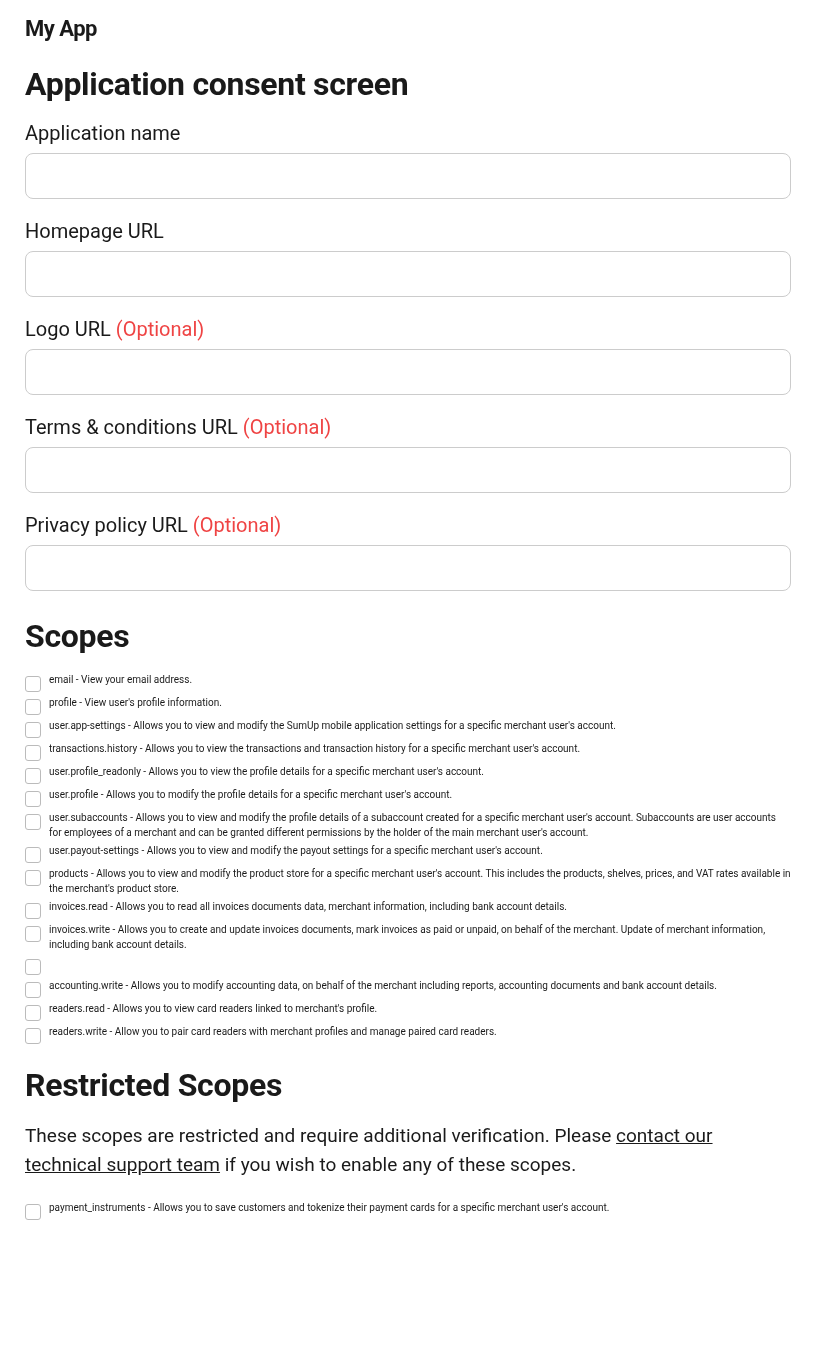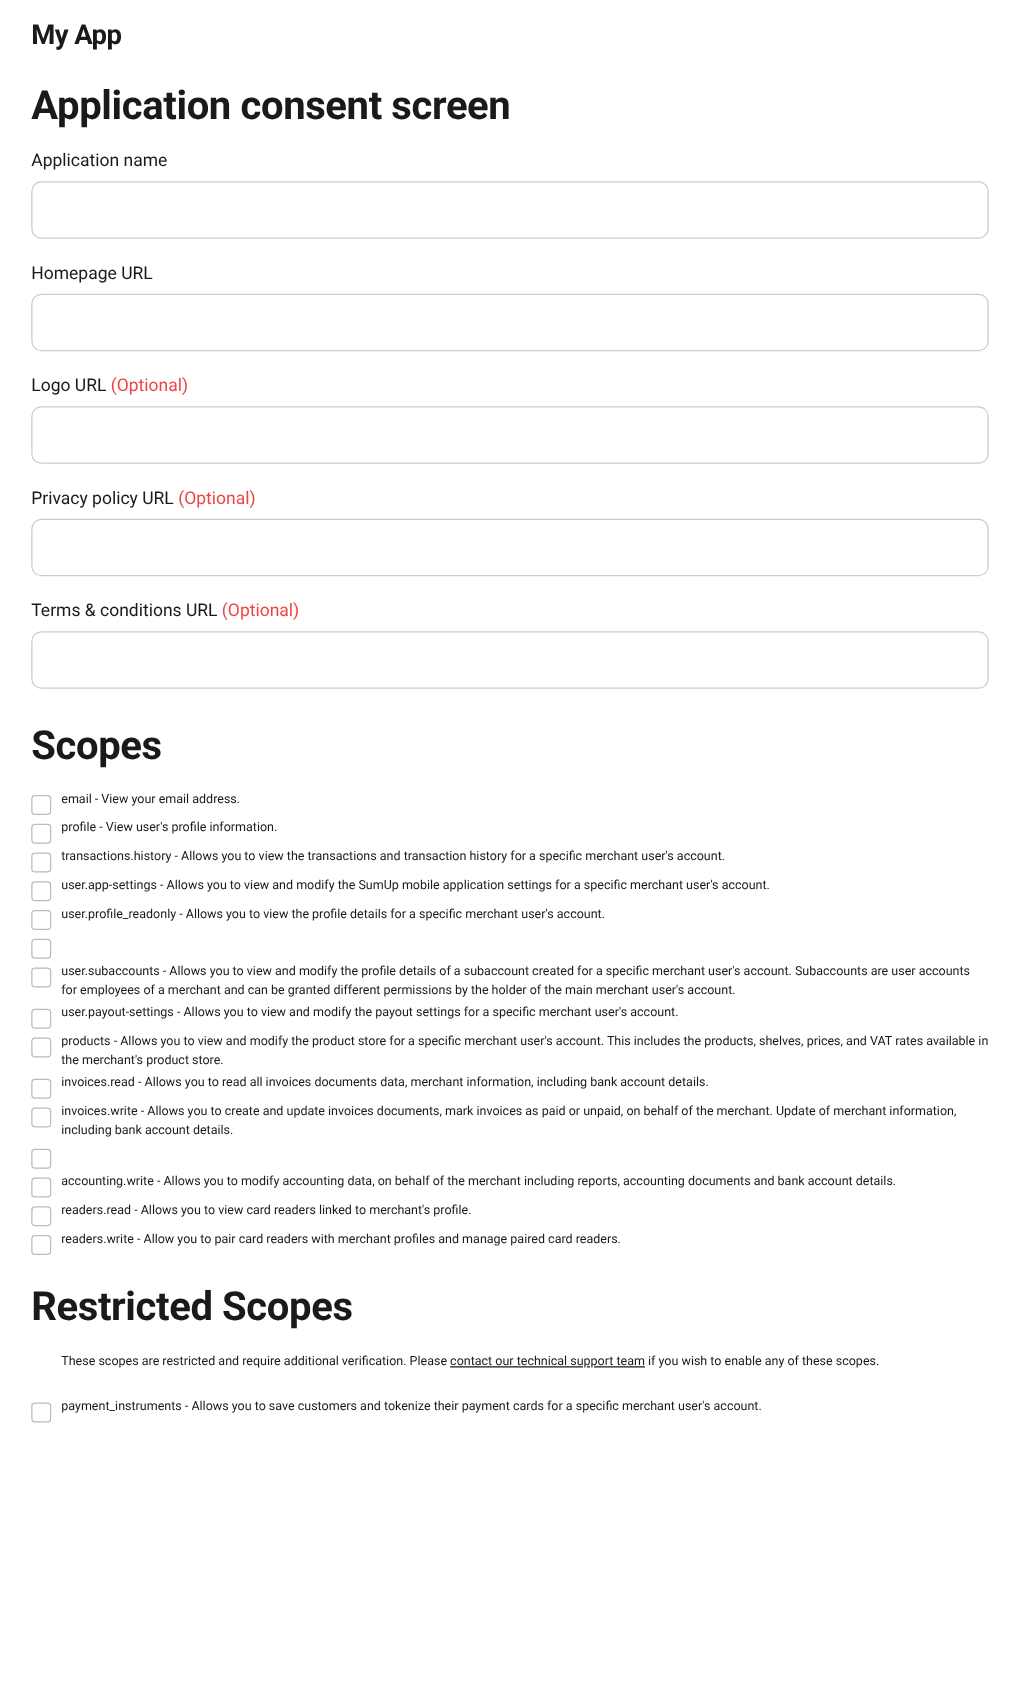--- a/index.html
+++ b/index.html
@@ -24,21 +24,21 @@
       font-size: 32px;
       font-weight: 700;
       margin-bottom: 18px;
       letter-spacing: -0.3px;
     }
     .form-group {
       margin-bottom: 20px;
     }
     .form-label {
       display: block;
-      font-size: 14px;
+      font-size: 20px;
       margin-bottom: 8px;
       color: #1a1a1a;
     }
     .optional {
       color: #ef4444;
     }
     .form-input {
       width: 100%;
       height: 46px;
       border: 1px solid #ccc;
@@ -78,24 +78,23 @@
     }
     .scope-label {
       font-size: 10px;
       color: #1a1a1a;
       cursor: pointer;
     }
     .restricted-section {
       margin-top: 22px;
     }
     .restricted-desc {
-      font-size: 10px;
+      font-size: 19px;
       line-height: 1.5;
       margin-bottom: 22px;
-      margin-left: 24px;
     }
     .restricted-desc a {
       color: #1a1a1a;
       text-decoration: underline;
     }
   </style>
 </head>
 <body>
 
 <h1>My App</h1>
@@ -120,60 +119,61 @@
   <div class="form-group">
     <label class="form-label">
       <span>Logo URL</span>
       <span class="optional">(Optional)</span>
     </label>
     <input type="text" class="form-input" value="" style="">
   </div>
 
   <div class="form-group">
     <label class="form-label">
+      <span>Terms &amp; conditions URL</span>
+      <span class="optional">(Optional)</span>
+    </label>
+    <input type="text" class="form-input" value="" style="">
+  </div>
+
+  <div class="form-group">
+    <label class="form-label">
       <span>Privacy policy URL</span>
-      <span class="optional">(Optional)</span>
-    </label>
-    <input type="text" class="form-input" value="" style="">
-  </div>
-
-  <div class="form-group">
-    <label class="form-label">
-      <span>Terms &amp; conditions URL</span>
       <span class="optional">(Optional)</span>
     </label>
     <input type="text" class="form-input" value="" style="">
   </div>
 </section>
 
 <section class="scopes-section">
   <h2>Scopes</h2>
   <ul class="scope-list" id="scopes-list">
       <li class="scope-item">
         <input type="checkbox" class="scope-checkbox" style="">
         <label class="scope-label">email - View your email address.</label>
       </li>
       <li class="scope-item">
         <input type="checkbox" class="scope-checkbox" style="">
         <label class="scope-label">profile - View user's profile information.</label>
       </li>
       <li class="scope-item">
         <input type="checkbox" class="scope-checkbox" style="">
+        <label class="scope-label">user.app-settings - Allows you to view and modify the SumUp mobile application settings for a specific merchant user's account.</label>
+      </li>
+      <li class="scope-item">
+        <input type="checkbox" class="scope-checkbox" style="">
         <label class="scope-label">transactions.history - Allows you to view the transactions and transaction history for a specific merchant user's account.</label>
       </li>
       <li class="scope-item">
         <input type="checkbox" class="scope-checkbox" style="">
-        <label class="scope-label">user.app-settings - Allows you to view and modify the SumUp mobile application settings for a specific merchant user's account.</label>
-      </li>
-      <li class="scope-item">
-        <input type="checkbox" class="scope-checkbox" style="">
         <label class="scope-label">user.profile_readonly - Allows you to view the profile details for a specific merchant user's account.</label>
       </li>
       <li class="scope-item">
         <input type="checkbox" class="scope-checkbox" style="">
+        <label class="scope-label">user.profile - Allows you to modify the profile details for a specific merchant user's account.</label>
       </li>
       <li class="scope-item">
         <input type="checkbox" class="scope-checkbox" style="">
         <label class="scope-label">user.subaccounts - Allows you to view and modify the profile details of a subaccount created for a specific merchant user's account. Subaccounts are user accounts for employees of a merchant and can be granted different permissions by the holder of the main merchant user's account.</label>
       </li>
       <li class="scope-item">
         <input type="checkbox" class="scope-checkbox" style="">
         <label class="scope-label">user.payout-settings - Allows you to view and modify the payout settings for a specific merchant user's account.</label>
       </li>
       <li class="scope-item">

